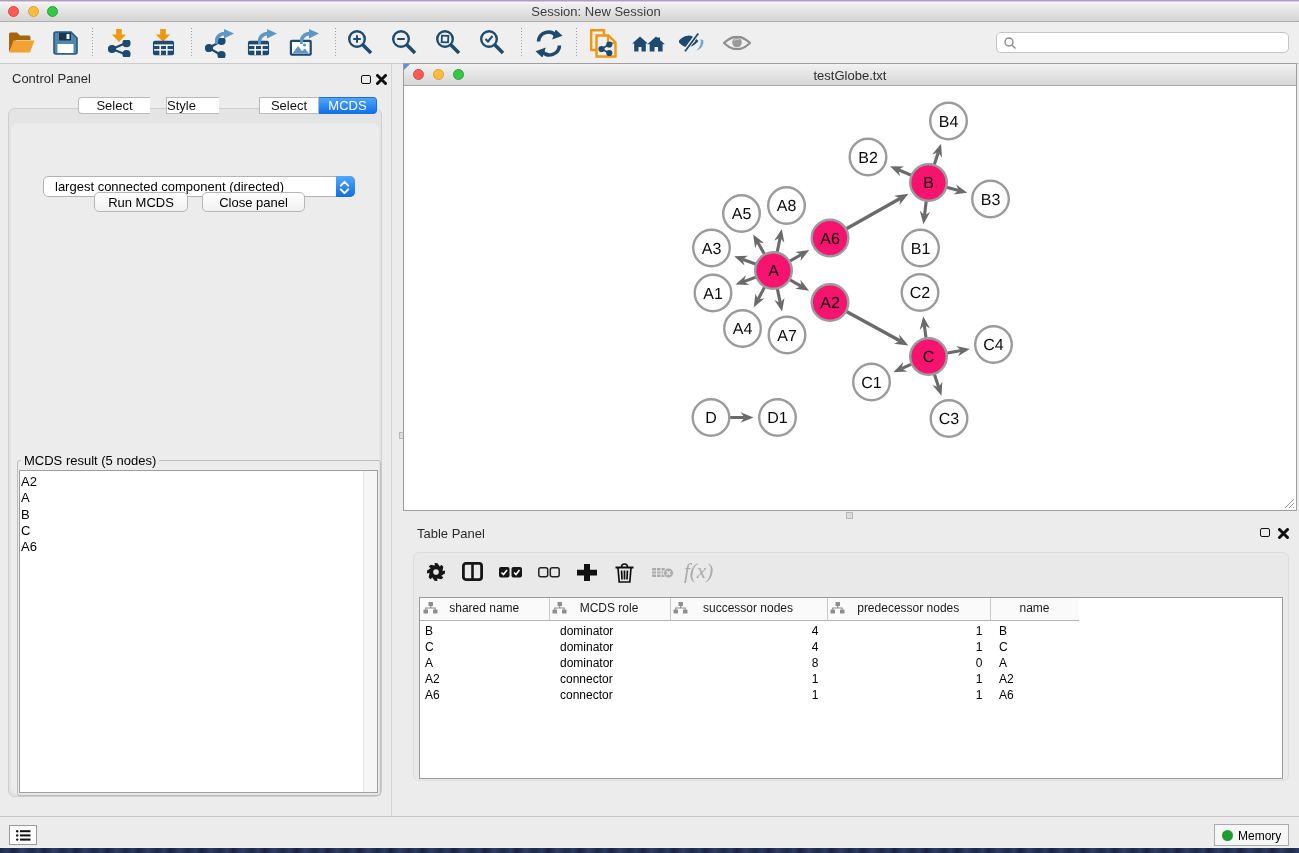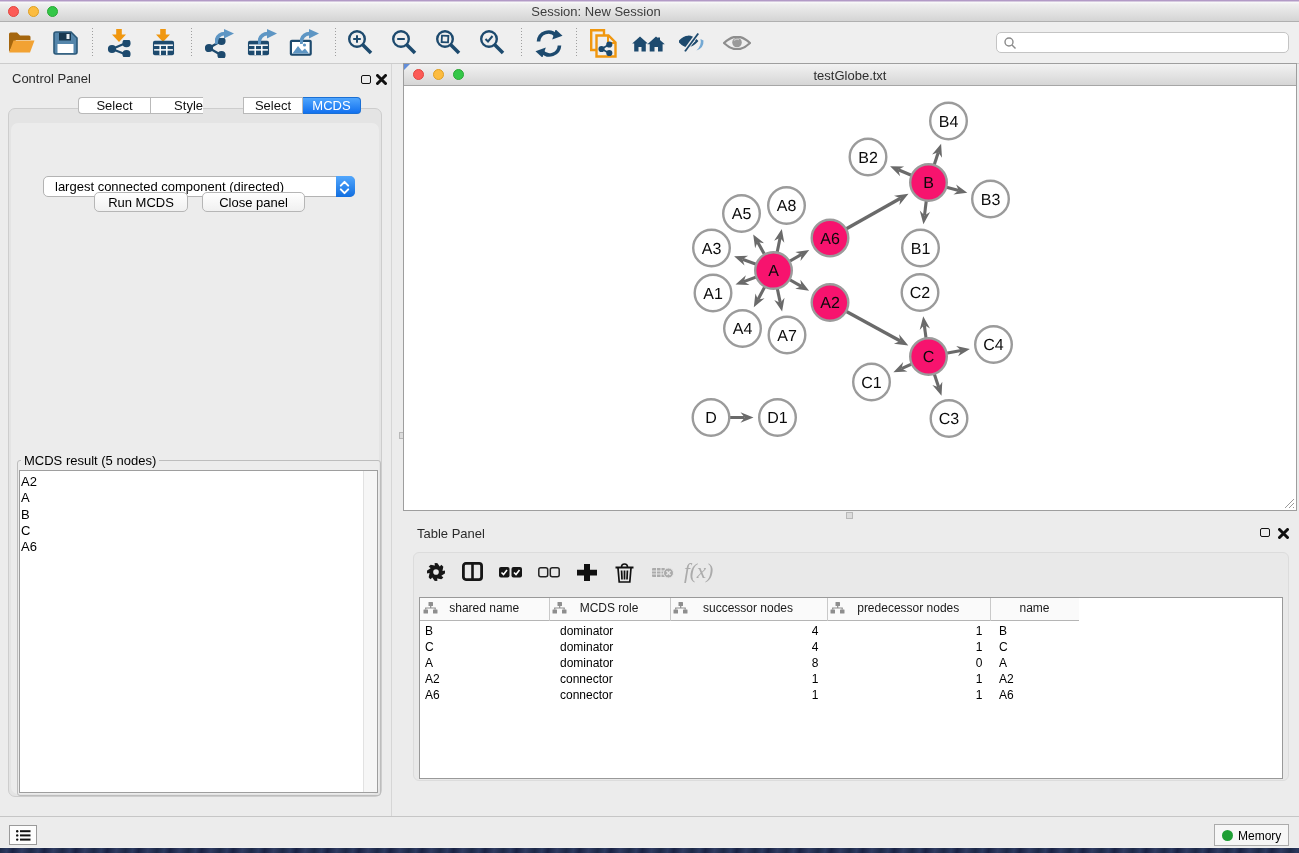--- a/index.html
+++ b/index.html
@@ -175,21 +175,21 @@
   <div class="abs" style="left:361px;top:10.5px;width:9.5px;height:9.5px;border:1.5px solid #111;border-radius:2px;"></div>
   <svg class="abs" style="left:376px;top:10px" width="11" height="11" viewBox="0 0 11 11">
       <path d="M1.5,1.5 L9.5,9.5 M9.5,1.5 L1.5,9.5" stroke="#111" stroke-width="3" stroke-linecap="round"></path>
     </svg>
 
   <div class="abs" style="left:8px;top:44px;width:374px;height:689px;background:#e4e4e4;border:1px solid #cdcdcd;border-radius:7px;"></div>
   <div class="abs" style="left:11px;top:59px;width:368px;height:671px;background:#ececec;border-radius:7px;"></div>
 
   <div class="abs" style="left:78px;top:33px;height:17px;display:flex;font-size:13px;">
     <div style="width:72px;background:#fff;border:1px solid #b9b9b9;border-right:none;border-radius:4px 0 0 4px;text-align:center;line-height:16px;color:#111;">Select</div>
-    <div style="width:53px;background:#fff;border:1px solid #b9b9b9;border-right:none;text-align:right;line-height:16px;color:#111;">Style</div>
+    <div style="width:53px;background:#fff;border:1px solid #b9b9b9;border-right:none;text-align:left;line-height:16px;color:#111;margin-left:16px;">Style</div>
     <div style="width:60px;background:#fff;border:1px solid #b9b9b9;text-align:center;line-height:16px;color:#111;margin-left:40px;">Select</div>
     <div style="width:58px;background:linear-gradient(#4fa5fd,#1271ef);border:1px solid #1a6fd4;border-left:none;border-radius:0 4px 4px 0;text-align:center;line-height:16px;color:#fff;">MCDS</div>
   </div>
 
 
   <div class="abs" style="left:43px;top:112px;width:312px;height:21px;background:#fff;border:1px solid #b3b3b3;border-radius:5px;">
     <div class="abs" style="left:11px;top:2px;font-size:13px;color:#000;">largest connected component (directed)</div>
     <div class="abs" style="right:-1px;top:-1px;width:19px;height:21px;background:linear-gradient(#52a7fd,#116eee);background:linear-gradient(#52a7fd,#116ee0);border-radius:0 5px 5px 0;"></div>
     <svg class="abs" style="right:4px;top:3px" width="11" height="15" viewBox="0 0 11 15">
         <g stroke="#fff" stroke-width="2" fill="none" stroke-linecap="round" stroke-linejoin="round">

